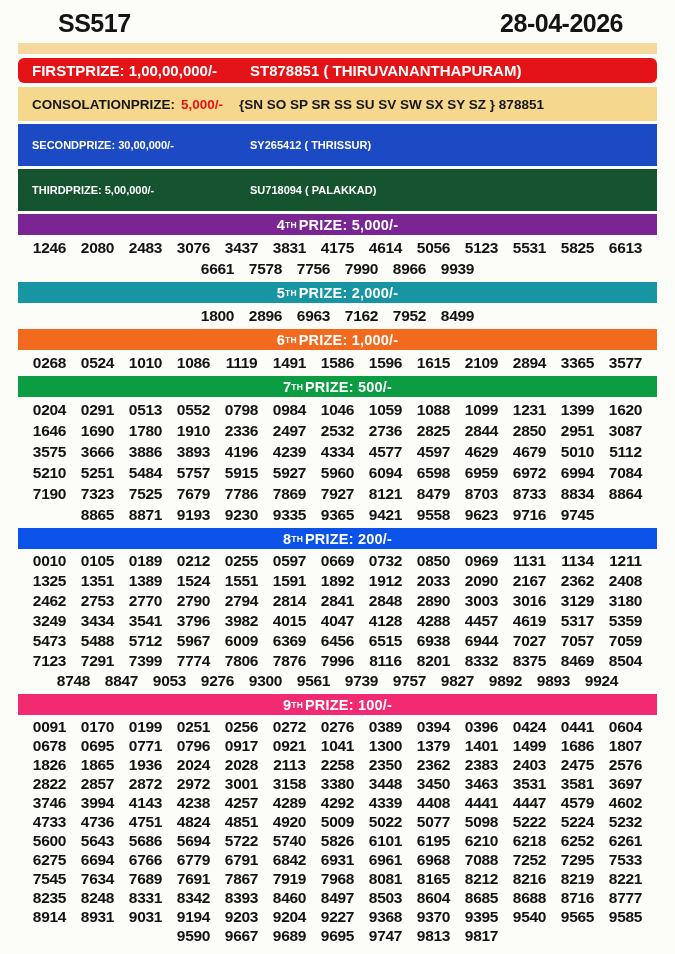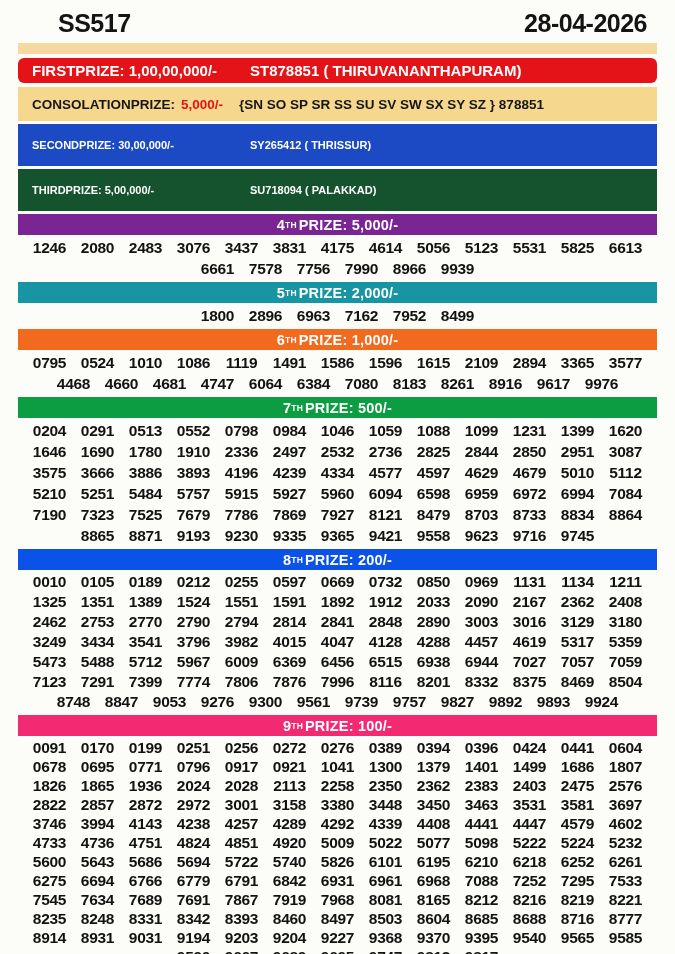--- a/index.html
+++ b/index.html
@@ -5,21 +5,21 @@
   html,body{margin:0;padding:0;}
   body{
     width:675px;height:954px;overflow:hidden;
     background:#fcfcf9;
     font-family:"Liberation Sans","DejaVu Sans",sans-serif;
     -webkit-font-smoothing:antialiased;
   }
   
   .titlebar{
     display:flex;justify-content:space-between;align-items:baseline;
-    padding:9px 28px 0 58px;
+    padding:9px 52px 0 58px;
     font-size:25px;font-weight:bold;color:#141414;letter-spacing:-0.5px;
   }
   .titlebar .mid{letter-spacing:0px;}
   
   .strip{height:11px;margin:5px 18px 0 18px;}
   
   .bar{
     margin:4px 18px 0 18px;display:flex;align-items:center;
     padding-left:14px;box-sizing:border-box;
   }
@@ -128,47 +128,33 @@
         <span class="num">8499</span>
       </div>
     </div>
     <div class="section s6">
       <div class="band" style="background-color: rgb(242, 106, 29);">
         <span>6</span>
         <sup>TH</sup>
         <span> PRIZE: 1,000/-</span>
       </div>
       <div class="nrow">
-        <span class="num">0795</span>
+        <span class="num">0268</span>
         <span class="num">0524</span>
         <span class="num">1010</span>
         <span class="num">1086</span>
         <span class="num">1119</span>
         <span class="num">1491</span>
         <span class="num">1586</span>
         <span class="num">1596</span>
         <span class="num">1615</span>
         <span class="num">2109</span>
         <span class="num">2894</span>
         <span class="num">3365</span>
         <span class="num">3577</span>
-      </div>
-      <div class="nrow">
-        <span class="num">4468</span>
-        <span class="num">4660</span>
-        <span class="num">4681</span>
-        <span class="num">4747</span>
-        <span class="num">6064</span>
-        <span class="num">6384</span>
-        <span class="num">7080</span>
-        <span class="num">8183</span>
-        <span class="num">8261</span>
-        <span class="num">8916</span>
-        <span class="num">9617</span>
-        <span class="num">9976</span>
       </div>
     </div>
     <div class="section s7">
       <div class="band" style="background-color: rgb(12, 156, 65);">
         <span>7</span>
         <sup>TH</sup>
         <span> PRIZE: 500/-</span>
       </div>
       <div class="nrow">
         <span class="num">0204</span>

